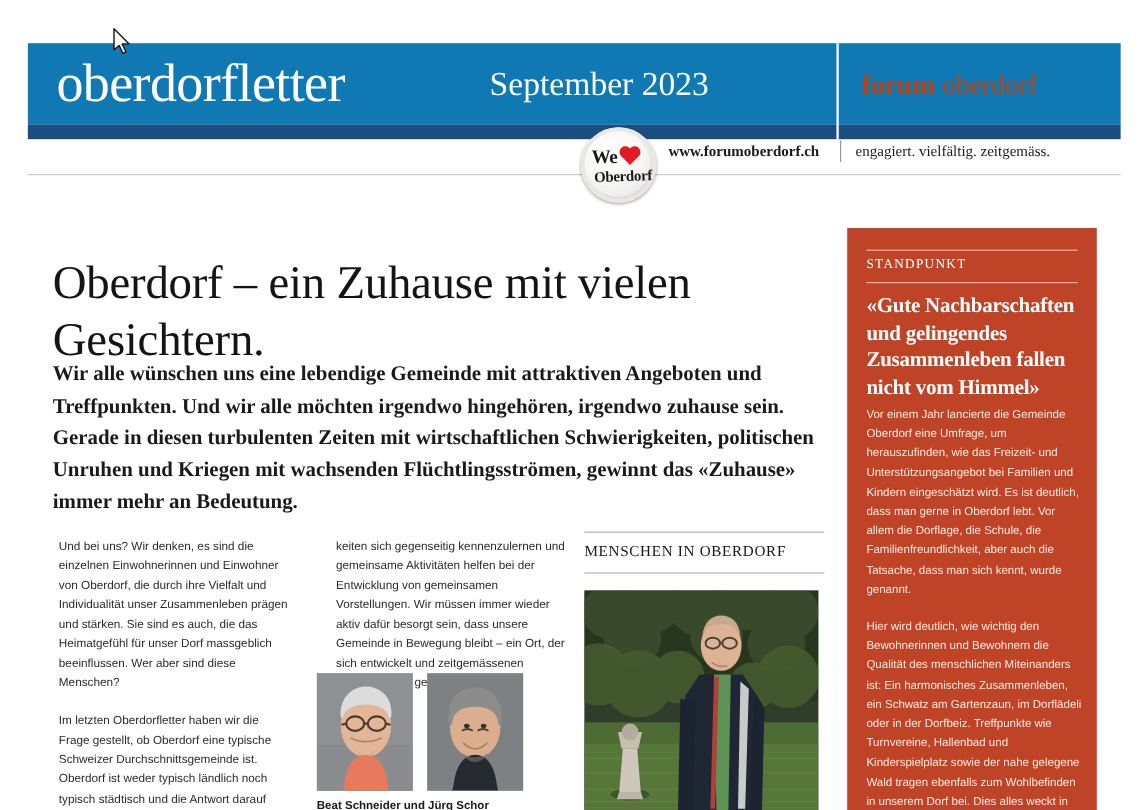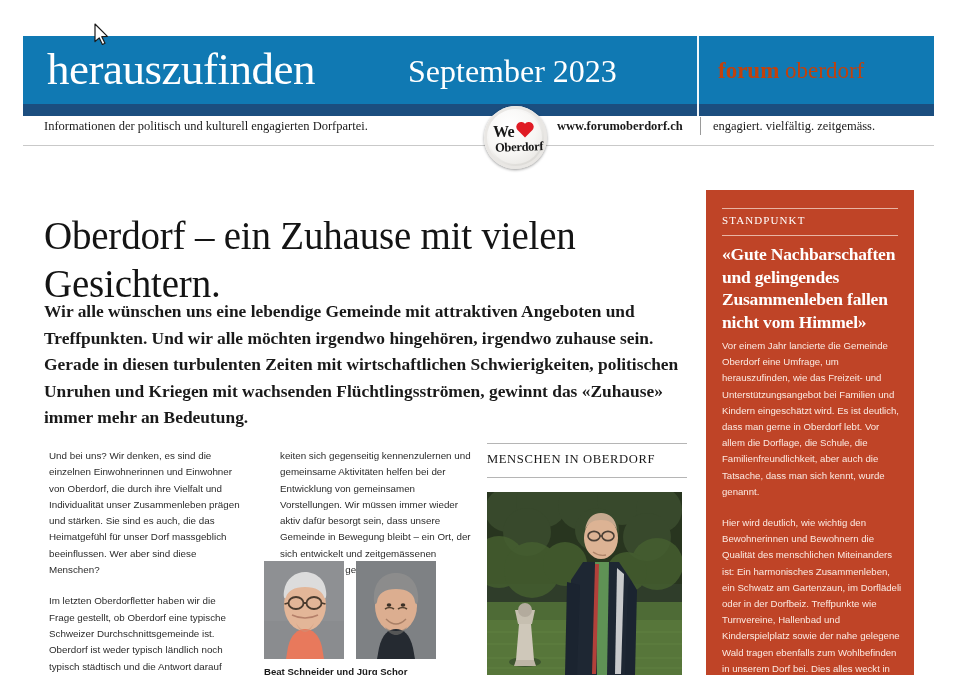--- a/index.html
+++ b/index.html
@@ -31,21 +31,21 @@
   .brand{
     position:absolute;left:47px;top:40px;
     font-family:"Liberation Serif", serif;
     font-size:45px;line-height:58px;color:#ffffff;
     letter-spacing:-.5px;font-weight:400;
     white-space:nowrap;
   }
   .brand-date{
     position:absolute;left:408px;top:54px;
     font-family:"Liberation Serif", serif;
-    font-size:32px;line-height:34px;color:#ffffff;font-weight:400;
+    font-size:28px;line-height:34px;color:#ffffff;font-weight:400;
     white-space:nowrap;
   }
   .forum-logo{
     position:absolute;left:718px;top:57px;
     font-family:Liberation Serif, serif;
     font-size:23px;line-height:28px;color:#c2410c;
     white-space:nowrap;
   }
   .forum-logo b{font-weight:700;}
   .forum-logo span{font-weight:400;}
@@ -197,25 +197,24 @@
 </style>
 </head>
 <body>
 
 <div class="page">
 
   <div class="masthead"></div>
   <div class="masthead-stripe"></div>
   <div class="masthead-divider"></div>
 
-  <div class="brand">herauszufinden</div>
+  <div class="brand">oberdorfletter</div>
   <div class="brand-date">September 2023</div>
   <div class="forum-logo"><b>forum</b><span> oberdorf</span></div>
 
-  <div class="subhead">Informationen der politisch und kulturell engagierten Dorfpartei.</div>
   <div class="site-url">www.forumoberdorf.ch</div>
   <div class="sub-divider"></div>
   <div class="tagline">engagiert. vielfältig. zeitgemäss.</div>
   <div class="hrule"></div>
 
   <div class="badge">
     <div class="badge-inner"></div>
     <div class="badge-we">We</div>
     <div class="badge-heart">
       <svg viewBox="0 0 24 22" width="20" height="18" aria-hidden="true">

